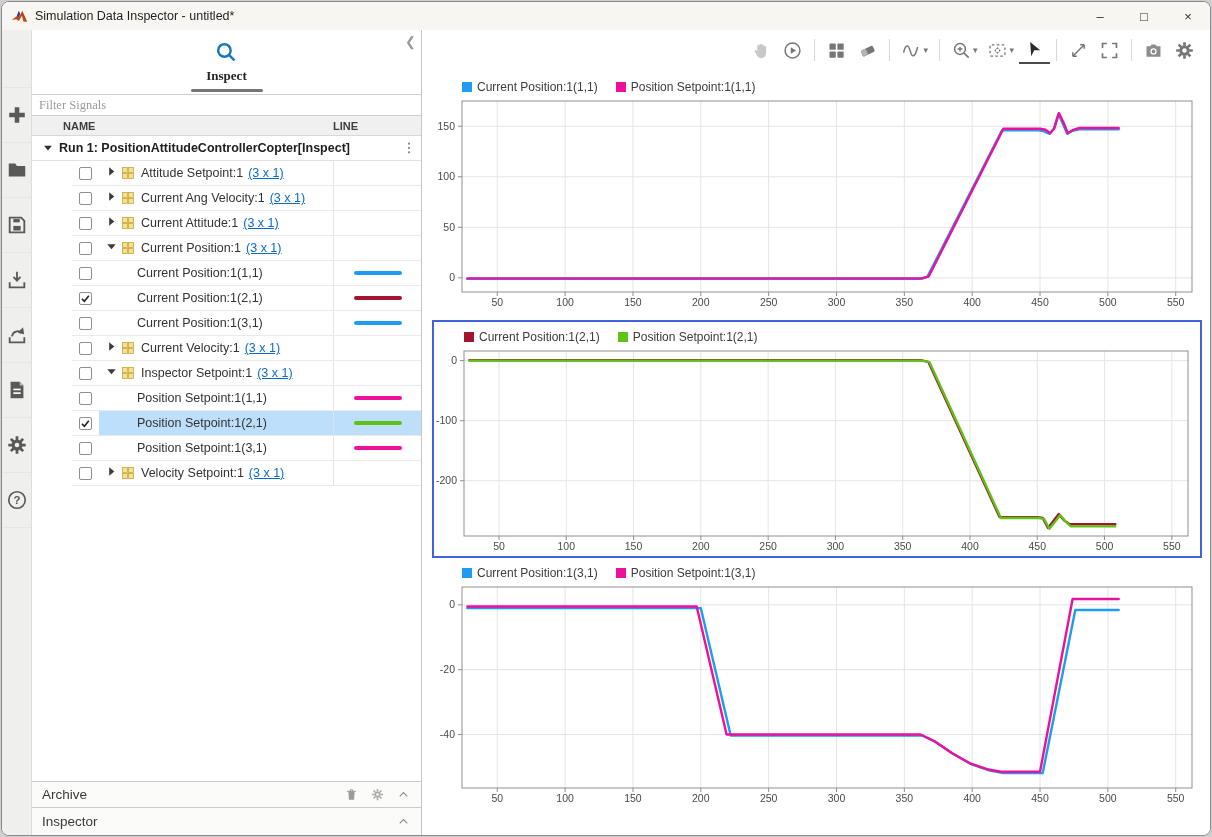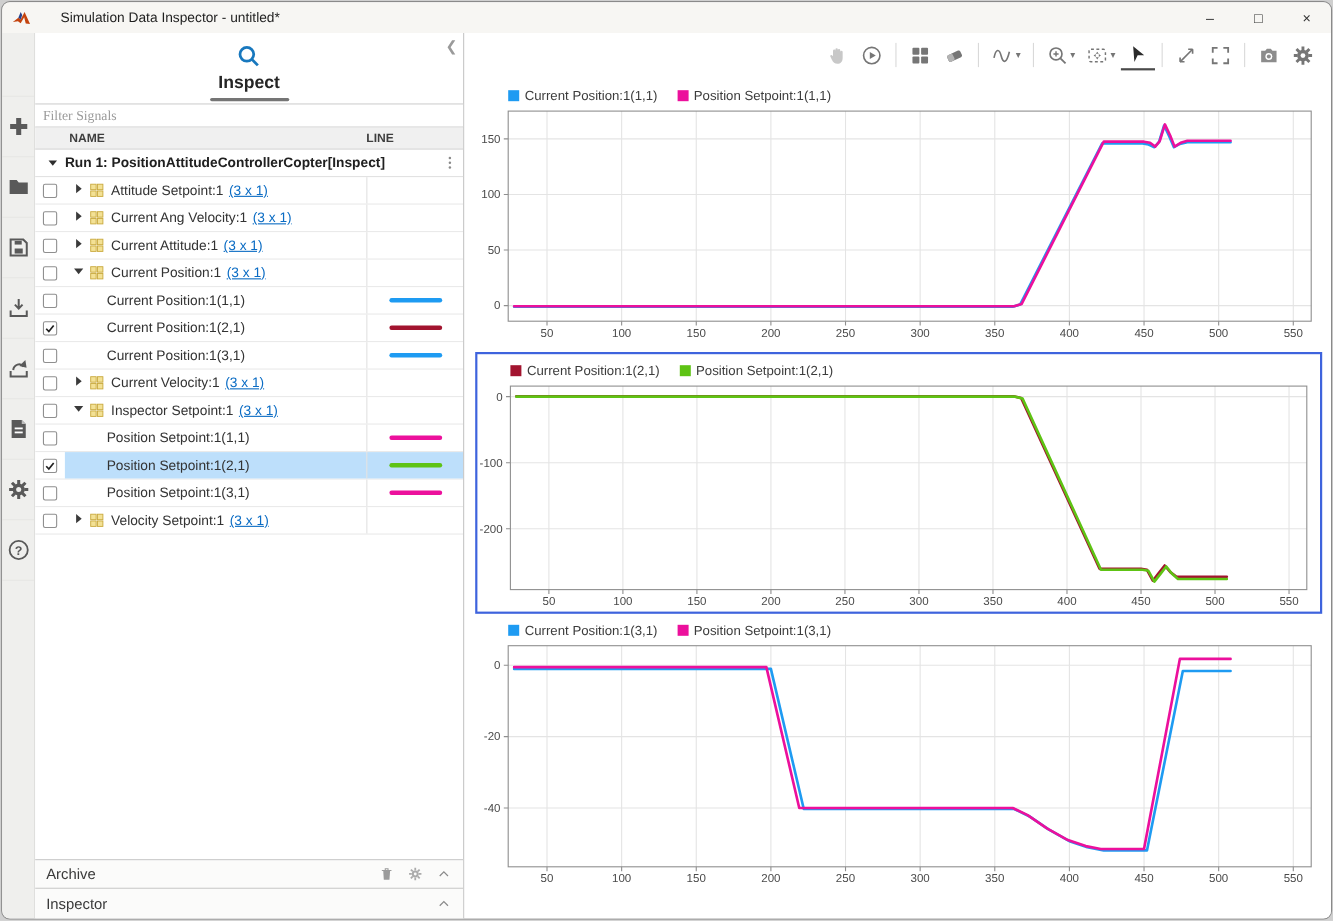--- a/index.html
+++ b/index.html
@@ -1,58 +1,58 @@
 <!DOCTYPE html>
 <html><head>
 <meta charset="utf-8">
 <style>
   * { box-sizing: border-box; }
   html,body { margin:0; padding:0; background:#CFCFCF; font-family:"Liberation Sans",sans-serif; }
   .window { width:1210px; height:835px; margin:1px; background:#fff; border:1px solid #8A8A8A;
             border-radius:8px; overflow:hidden; display:flex; flex-direction:column; }
   
-  .titlebar { height:28px; background:#F7F6F3; display:flex; align-items:center; flex:0 0 auto;gap:20px; }
+  .titlebar { height:28px; background:#F7F6F3; display:flex; align-items:center; flex:0 0 auto; }
   .title-logo { width:17px; height:15px; margin:0 7px 0 9px; }
   .title-text { font-size:12.5px; color:#1F1F1F; }
   .win-controls { margin-left:auto; display:flex; height:100%; }
   .win-btn { width:44px; display:flex; align-items:center; justify-content:center;
              font-size:13px; color:#333; }
   
   .main { flex:1; display:flex; min-height:0; }
   .strip { width:30px; background:#EFEFED; border-right:1px solid #DDDDDB; display:flex;
            flex-direction:column; flex:0 0 auto; }
   .strip-spacer { height:58px; border-bottom:1px solid #E6E6E4; }
   .strip-cell { height:55px; display:flex; align-items:center; justify-content:center;
                 border-bottom:1px solid #E6E6E4; }
   .strip-cell svg { width:22px; height:22px; }
   
   .sidepanel { width:390px; flex:0 0 auto; display:flex; flex-direction:column;
                border-right:1px solid #C6C6C6; background:#fff; position:relative; }
   .tabs { height:64px; display:flex; flex:0 0 auto; position:relative; }
   .tab { flex:1; display:flex; flex-direction:column; align-items:center; justify-content:center; gap:3px; }
   .tab svg { width:25px; height:25px; }
-  .tab-label { font-size:16px; color:#3A3A3A; }
+  .tab-label { font-size:13px; color:#3A3A3A;font-family:Liberation Serif, serif; }
   .tab.active .tab-label { font-weight:bold; color:#252525; }
   .tab-underline { position:absolute; bottom:2px; left:50%; transform:translateX(-50%);
                    width:72px; height:3px; background:#757575; border-radius:2px; display:none; }
   .tab.active .tab-underline { display:block; }
   .collapse-btn { position:absolute; top:4px; right:5px; font-size:13px; color:#9A9A9A; cursor:default; }
   .filterbox { flex:0 0 auto;font-family:Liberation Serif, serif; }
   .filterbox input { width:100%; height:22px; border:1px solid #CFCFCF; border-left:none; border-right:none;
                      padding:2px 7px; font-size:12.5px; color:#333; font-family:inherit; outline:none; }
   .filterbox input::placeholder { color:#9B9B9B; }
   .listhead { height:20px; background:#F0F0F0; border-bottom:1px solid #D8D8D8; display:flex;
               align-items:center; font-size:11px; font-weight:bold; color:#3E3E3E; flex:0 0 auto; }
   .lh-name { flex:1; padding-left:31px; }
   .lh-line { width:88px; }
   .runrow { height:25px; display:flex; align-items:center; font-size:12.5px; font-weight:bold;
             color:#202020; border-bottom:1px solid #E2E2E2; padding:0 4px 0 10px; flex:0 0 auto; }
   .runrow .exp { margin-right:5px; }
   .kebab { margin-left:auto; width:16px; height:16px; }
-  .rows { flex:1; overflow:hidden; }
+  .rows { flex:1; overflow:hidden;padding-left:40px; }
   .srow { display:flex; height:25px; border-bottom:1px solid #EAEAEA; font-size:12.5px; color:#333; }
   .cbcell { width:27px; display:flex; align-items:center; justify-content:center; flex:0 0 auto; }
   .cb { width:13px; height:13px; border:1px solid #8F8F8F; border-radius:2px; background:#fff;
         display:flex; align-items:center; justify-content:center; }
   .cb svg { width:11px; height:11px; }
   .rmain { flex:1; display:flex; align-items:center; min-width:0; }
   .rmain .exp { width:13px; margin:0 3px 0 6px; flex:0 0 auto; }
   .rmain .mx { width:14px; height:14px; margin-right:6px; flex:0 0 auto; }
   .leaf-indent { width:38px; flex:0 0 auto; }
   .rlabel { white-space:nowrap; }

